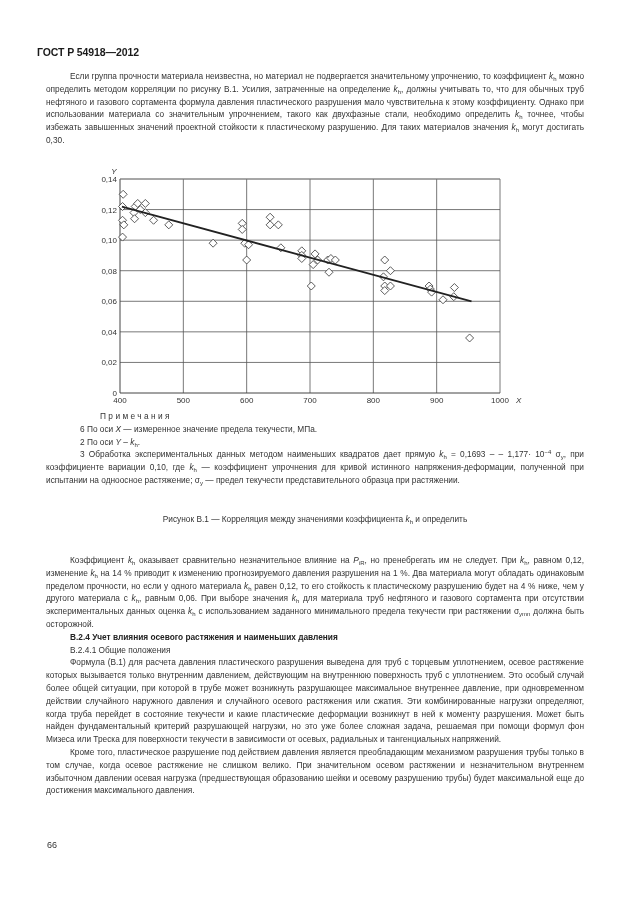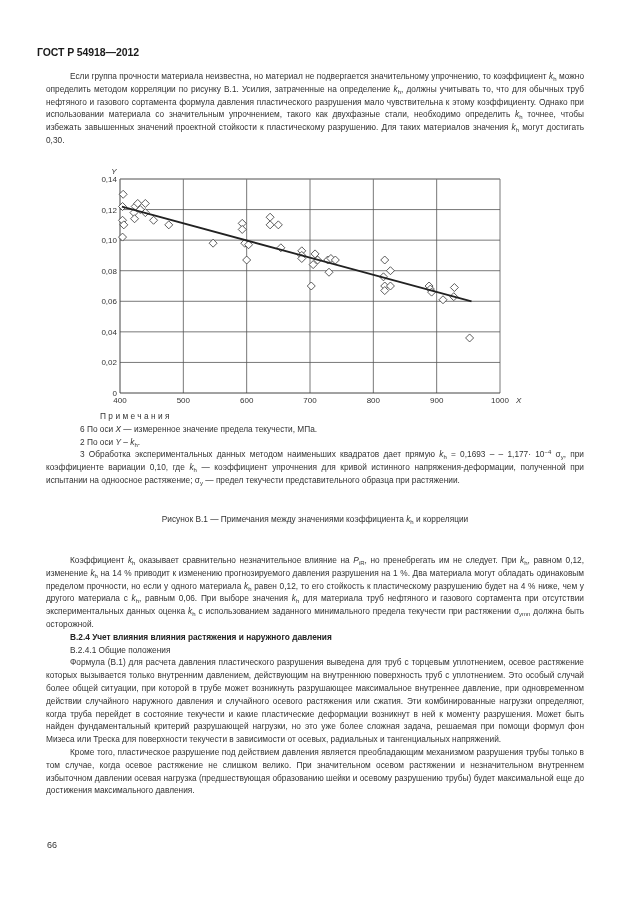--- a/index.html
+++ b/index.html
@@ -127,24 +127,24 @@
 <div class="para" style="top:410px; left:80px; width:505px;">
   <p class="noind spaced">Примечания</p>
   <p class="noind"><span>6 По оси </span><i>X</i><span> — измеренное значение предела текучести, МПа.</span></p>
   <p class="noind"><span>2 По оси </span><i>Y</i><span> – </span><i>k</i><sub>h</sub>.</p>
 </div>
 <div class="para" style="top:448px;">
   <p class="ind" style="text-indent:34px;"><span>3 Обработка экспериментальных данных методом наименьших квадратов дает прямую </span><i>k</i><sub>h</sub><span> = 0,1693 – – 1,177· 10</span><sup>−4</sup><span> σ</span><sub>y</sub><span>, при коэффициенте вариации 0,10, где </span><i>k</i><sub>h</sub><span> — коэффициент упрочнения для кривой истинного напряжения-деформации, полученной при испытании на одноосное растяжение; σ</span><sub>y</sub><span> — предел текучести представительного образца при растяжении.</span></p>
 </div>
 
 <div class="caption">
-  <div><span>Рисунок В.1 — Примечания между значениями коэффициента </span><i>k</i><sub>h</sub><span> и корреляции</span></div>
+  <div><span>Рисунок В.1 — Корреляция между значениями коэффициента </span><i>k</i><sub>h</sub><span> и определить</span></div>
 </div>
 
 <div class="para" style="top:554px;">
   <p><span>Коэффициент </span><i>k</i><sub>h</sub><span> оказывает сравнительно незначительное влияние на </span><i>P</i><sub>iR</sub><span>, но пренебрегать им не следует. При </span><i>k</i><sub>h</sub><span>, равном 0,12, изменение </span><i>k</i><sub>h</sub><span> на 14 % приводит к изменению прогнозируемого давления разрушения на 1 %. Два материала могут обладать одинаковым пределом прочности, но если у одного материала </span><i>k</i><sub>h</sub><span> равен 0,12, то его стойкость к пластическому разрушению будет на 4 % ниже, чем у другого материала с </span><i>k</i><sub>h</sub><span>, равным 0,06. При выборе значения </span><i>k</i><sub>h</sub><span> для материала труб нефтяного и газового сортамента при отсутствии экспериментальных данных оценка </span><i>k</i><sub>h</sub><span> с использованием заданного минимального предела текучести при растяжении σ</span><sub>ymn</sub><span> должна быть осторожной.</span></p>
-  <p class="heading-bold">В.2.4 Учет влияния влияния растяжения и наружного давления</p>
+  <p class="heading-bold">В.2.4 Учет влияния осевого растяжения и наименьших давления</p>
   <p>В.2.4.1 Общие положения</p>
   <p>Формула (В.1) для расчета давления пластического разрушения выведена для труб с торцевым уплотнением, осевое растяжение которых вызывается только внутренним давлением, действующим на внутреннюю поверхность труб с уплотнением. Это особый случай более общей ситуации, при которой в трубе может возникнуть разрушающее максимальное внутреннее давление, при одновременном действии случайного наружного давления и случайного осевого растяжения или сжатия. Эти комбинированные нагрузки определяют, когда труба перейдет в состояние текучести и какие пластические деформации возникнут в ней к моменту разрушения. Может быть найден фундаментальный критерий разрушающей нагрузки, но это уже более сложная задача, решаемая при помощи формул фон Мизеса или Треска для поверхности текучести в зависимости от осевых, радиальных и тангенциальных напряжений.</p>
   <p>Кроме того, пластическое разрушение под действием давления является преобладающим механизмом разрушения трубы только в том случае, когда осевое растяжение не слишком велико. При значительном осевом растяжении и незначительном внутреннем избыточном давлении осевая нагрузка (предшествующая образованию шейки и осевому разрушению трубы) будет максимальной еще до достижения максимального давления.</p>
 </div>
 
 <div class="pagenum">66</div>
 
 </body></html>

